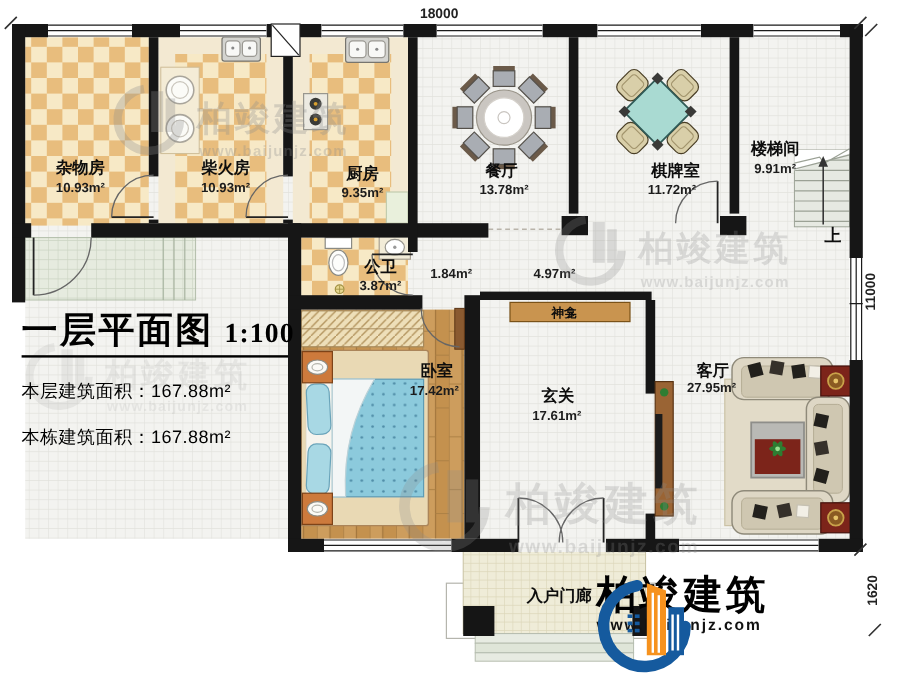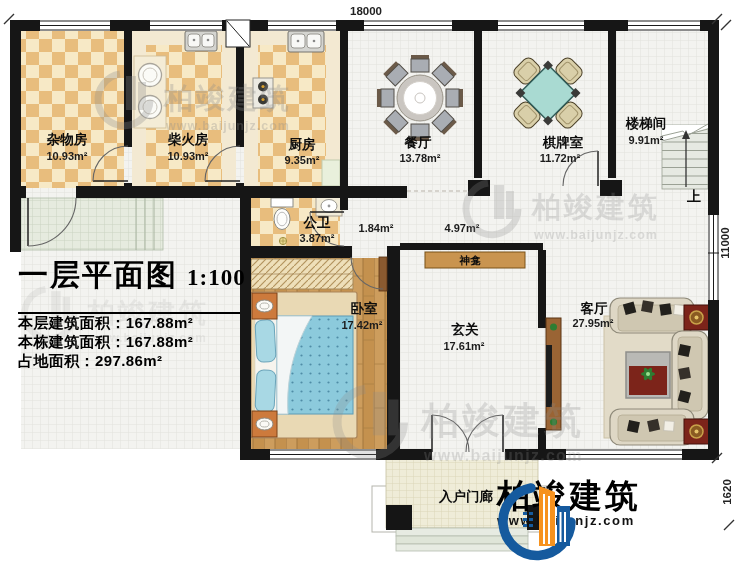--- a/index.html
+++ b/index.html
@@ -1,24 +1,24 @@
 <!DOCTYPE html>
 <html><head>
 <meta charset="utf-8">
 <style>
   html,body{margin:0;padding:0;background:#ffffff;}
   .stage{position:relative;width:750px;height:567px;background:#ffffff;overflow:hidden;
          font-family:"Liberation Sans","DejaVu Sans",sans-serif;}
   .stage svg{position:absolute;left:0;top:0;}
   .title-block{position:absolute;left:18px;top:255px;width:222px;color:#000;}
   .tb-head{display:flex;align-items:baseline;gap:9px;border-bottom:2.5px solid #000;
-           padding-bottom:16px;font-weight:700;}
+           padding-bottom:0;font-weight:700;}
   .tb-title{font-size:30px;letter-spacing:2px;white-space:nowrap;}
   .tb-scale{font-size:23px;letter-spacing:1px;font-family:Liberation Serif, serif;}
-  .tb-line{font-size:15px;font-weight:700;letter-spacing:0.4px;white-space:nowrap;}
+  .tb-line{margin-top:19px;font-size:15px;font-weight:400;letter-spacing:0.4px;white-space:nowrap;}
   .brand{position:absolute;left:497px;top:479px;display:flex;align-items:center;gap:6px;}
   .brand-name{font-size:33px;font-weight:900;letter-spacing:3px;color:#000;line-height:1.0;white-space:nowrap;}
   .brand-url{font-size:13px;font-weight:700;letter-spacing:1.6px;color:#111;margin-top:1px;white-space:nowrap;}
   text{font-family:"Liberation Sans","DejaVu Sans",sans-serif;}
   .rname{font-size:13.5px;font-weight:700;fill:#0d0d0d;}
   .rarea{font-size:11px;font-weight:700;fill:#1c1c1c;}
   .dimt{font-size:11.5px;font-weight:700;fill:#222;}
   .small-label{font-size:10.5px;font-weight:700;fill:#0d0d0d;}
 </style>
 </head>
@@ -451,23 +451,20 @@
   <div class="tb-head">
     <span class="tb-title">一层平面图</span>
     <span class="tb-scale">1:100</span>
   </div>
   <div class="tb-line">
     <span>本层建筑面积：</span><span>167.88m²</span>
   </div>
   <div class="tb-line">
     <span>本栋建筑面积：</span><span>167.88m²</span>
   </div>
-  <div class="tb-line">
-    <span>占地面积：</span><span>297.86m²</span>
-  </div>
 </div>
 
 <div class="brand">
   <svg width="92" height="82" viewBox="-46 -41 92 82">
     <path d="M-12,-32 A34,34 0 1 0 28,2" stroke="#155a9e" stroke-width="9.5" fill="none" stroke-linecap="round"></path>
     <g fill="#155a9e">
       <rect x="-20" y="-8" width="4" height="3"></rect>
           <rect x="-14" y="-8" width="4" height="3"></rect>
       <rect x="-20" y="-2" width="4" height="3"></rect>
           <rect x="-14" y="-2" width="4" height="3"></rect>

